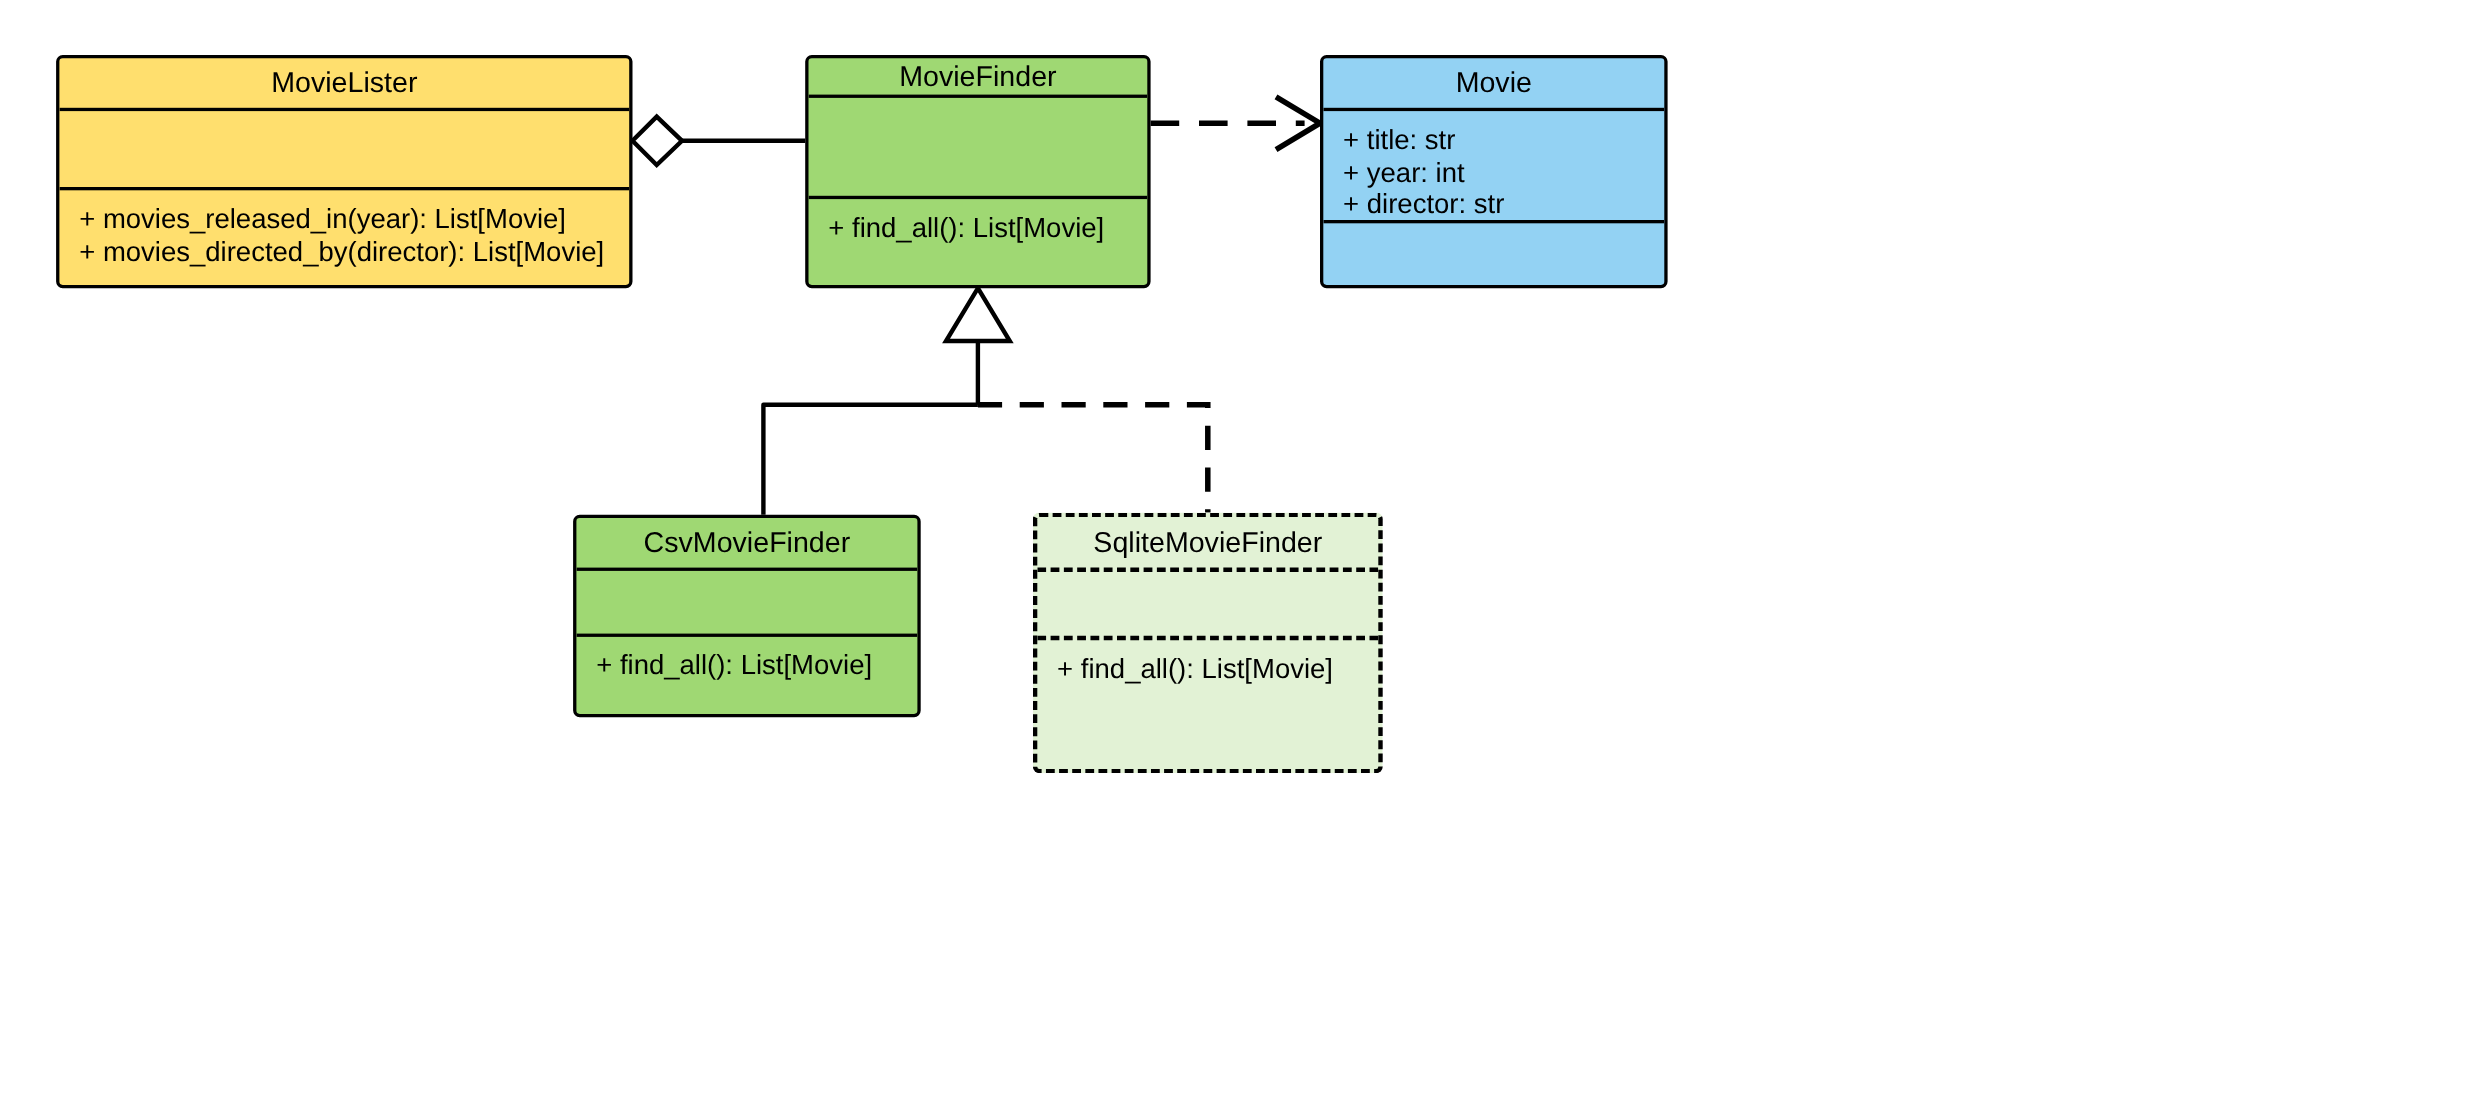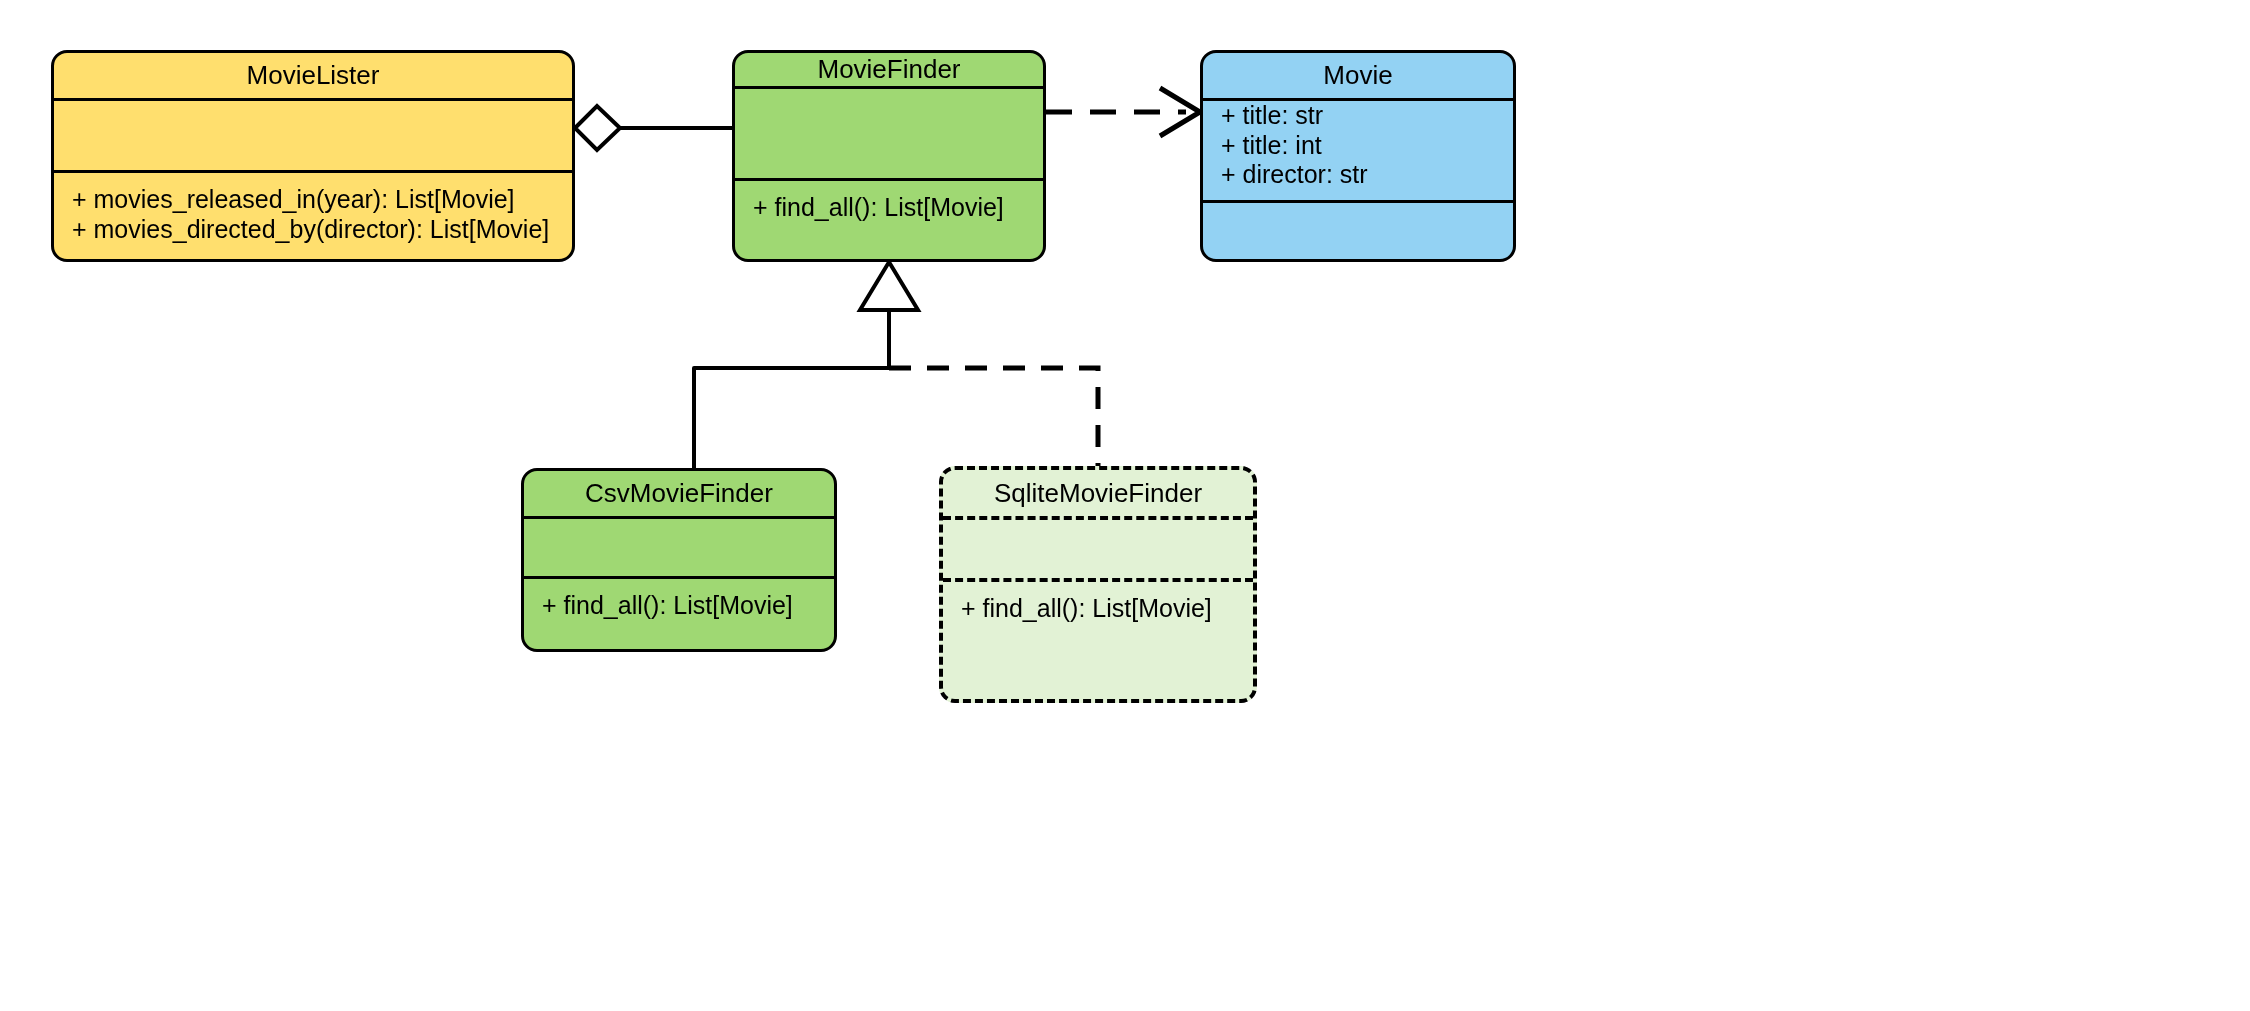--- a/index.html
+++ b/index.html
@@ -23,21 +23,21 @@
     left: 0;
     top: 0;
     width: 2250px;
     height: 1011px;
     pointer-events: none;
   }
   .uml-class {
     position: absolute;
     box-sizing: border-box;
     border: 3px solid #000000;
-    border-radius: 16px;
+    border-radius: 6px;
     display: flex;
     flex-direction: column;
     overflow: hidden;
   }
   .uml-class.ghost {
     border-style: dashed;
     border-width: 4px;
   }
   .cls-name {
     box-sizing: border-box;
@@ -49,21 +49,21 @@
     border-bottom: 3px solid #000000;
     white-space: nowrap;
   }
   .ghost .cls-name {
     border-bottom-style: dashed;
     border-bottom-width: 4px;
   }
   .cls-attrs {
     box-sizing: border-box;
     border-bottom: 3px solid #000000;
-    padding: 0 18px 10px 18px;
+    padding: 12px 18px 10px 18px;
     font-size: 25px;
     line-height: 1.18;
     color: #000000;
     white-space: nowrap;
   }
   .ghost .cls-attrs {
     border-bottom-style: dashed;
     border-bottom-width: 4px;
   }
   .cls-ops {
@@ -145,21 +145,21 @@
     <div class="cls-attrs"></div>
     <div class="cls-ops">
       <span class="member">+ find_all(): List[Movie]</span>
     </div>
   </div>
 
   <div class="uml-class" id="cls-movie">
     <div class="cls-name">Movie</div>
     <div class="cls-attrs">
       <span class="member">+ title: str</span>
-      <span class="member">+ title: int</span>
+      <span class="member">+ year: int</span>
       <span class="member">+ director: str</span>
     </div>
     <div class="cls-ops"></div>
   </div>
 
   <div class="uml-class" id="cls-csvmoviefinder">
     <div class="cls-name">CsvMovieFinder</div>
     <div class="cls-attrs"></div>
     <div class="cls-ops">
       <span class="member">+ find_all(): List[Movie]</span>

